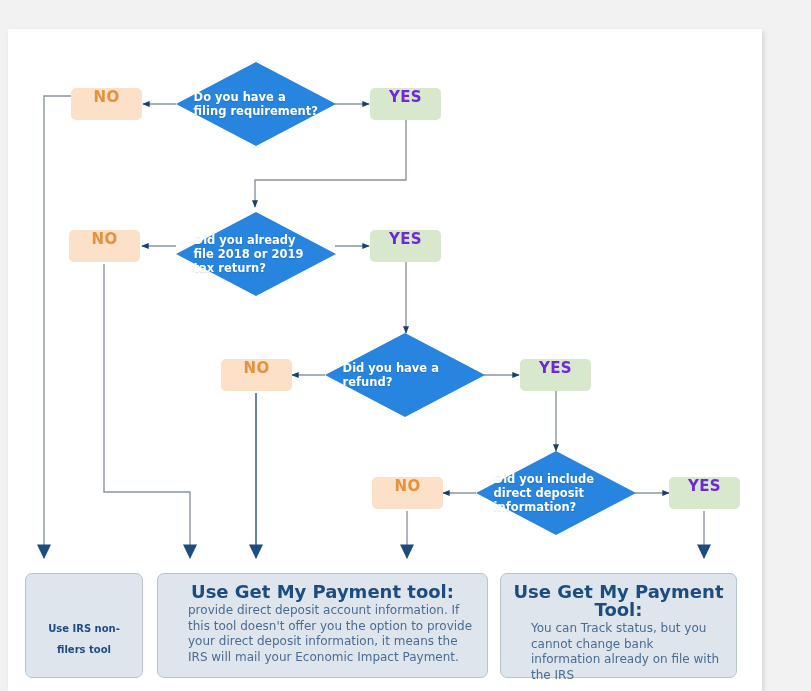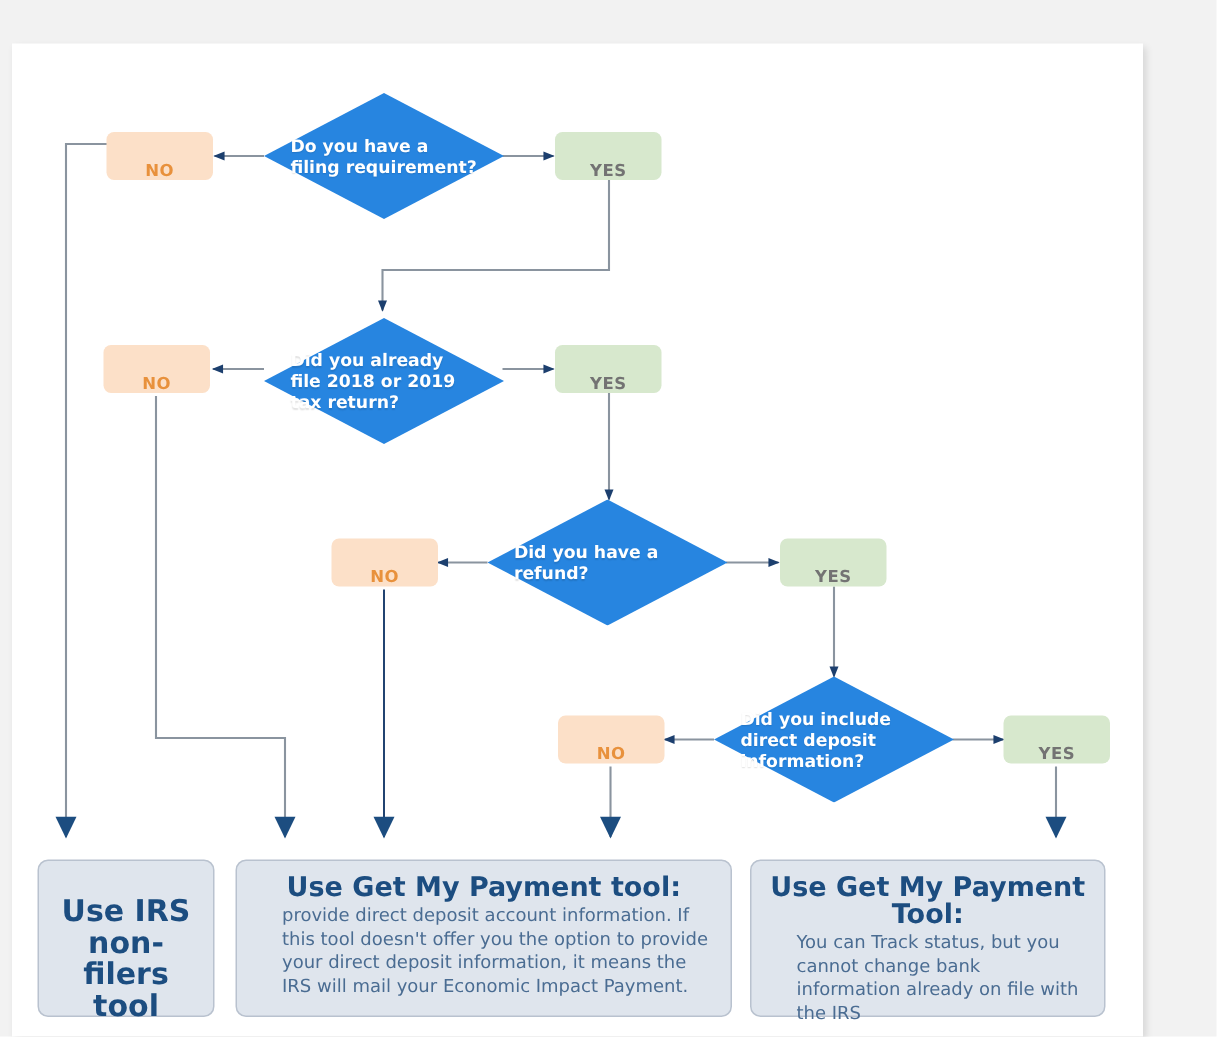--- a/index.html
+++ b/index.html
@@ -65,34 +65,34 @@
     font-weight: bold;
     font-size: 11.5px;
     line-height: 14px;
     text-align: left;
     width: 78%;
     text-shadow: 0 1px 1px rgba(0,0,0,0.12);
   }
   
   .pill {
     display: flex;
-    align-items: flex-end;
+    align-items: flex-start;
     justify-content: center;
     border-radius: 5px;
     font-weight: bold;
-    font-size: 11px;
+    font-size: 15px;
     letter-spacing: 0.3px;
   }
   .pill.no {
     background: #fce0c8;
     color: #e8913c;
   }
   .pill.yes {
     background: #d7e8cd;
-    color: #737373;
+    color: #6d28d9;
   }
   
   .result {
     background: #dfe5ed;
     border: 1px solid #b9c2cf;
     border-radius: 7px;
     box-sizing: border-box;
     padding: 9px 10px 8px 10px;
   }
   .result .rtitle {
@@ -109,21 +109,21 @@
     text-align: left;
     margin-top: 2px;
     margin-left: 20px;
   }
   .result.centered {
     display: flex;
     align-items: center;
     justify-content: center;
   }
   .result.centered .rtitle {
-    font-size: 20px;
+    font-size: 10px;
     line-height: 21px;
     margin-top: 26px;
   }
 </style>
 </head>
 <body>
 
 <div id="root">
 
   <div id="page-card"></div>

